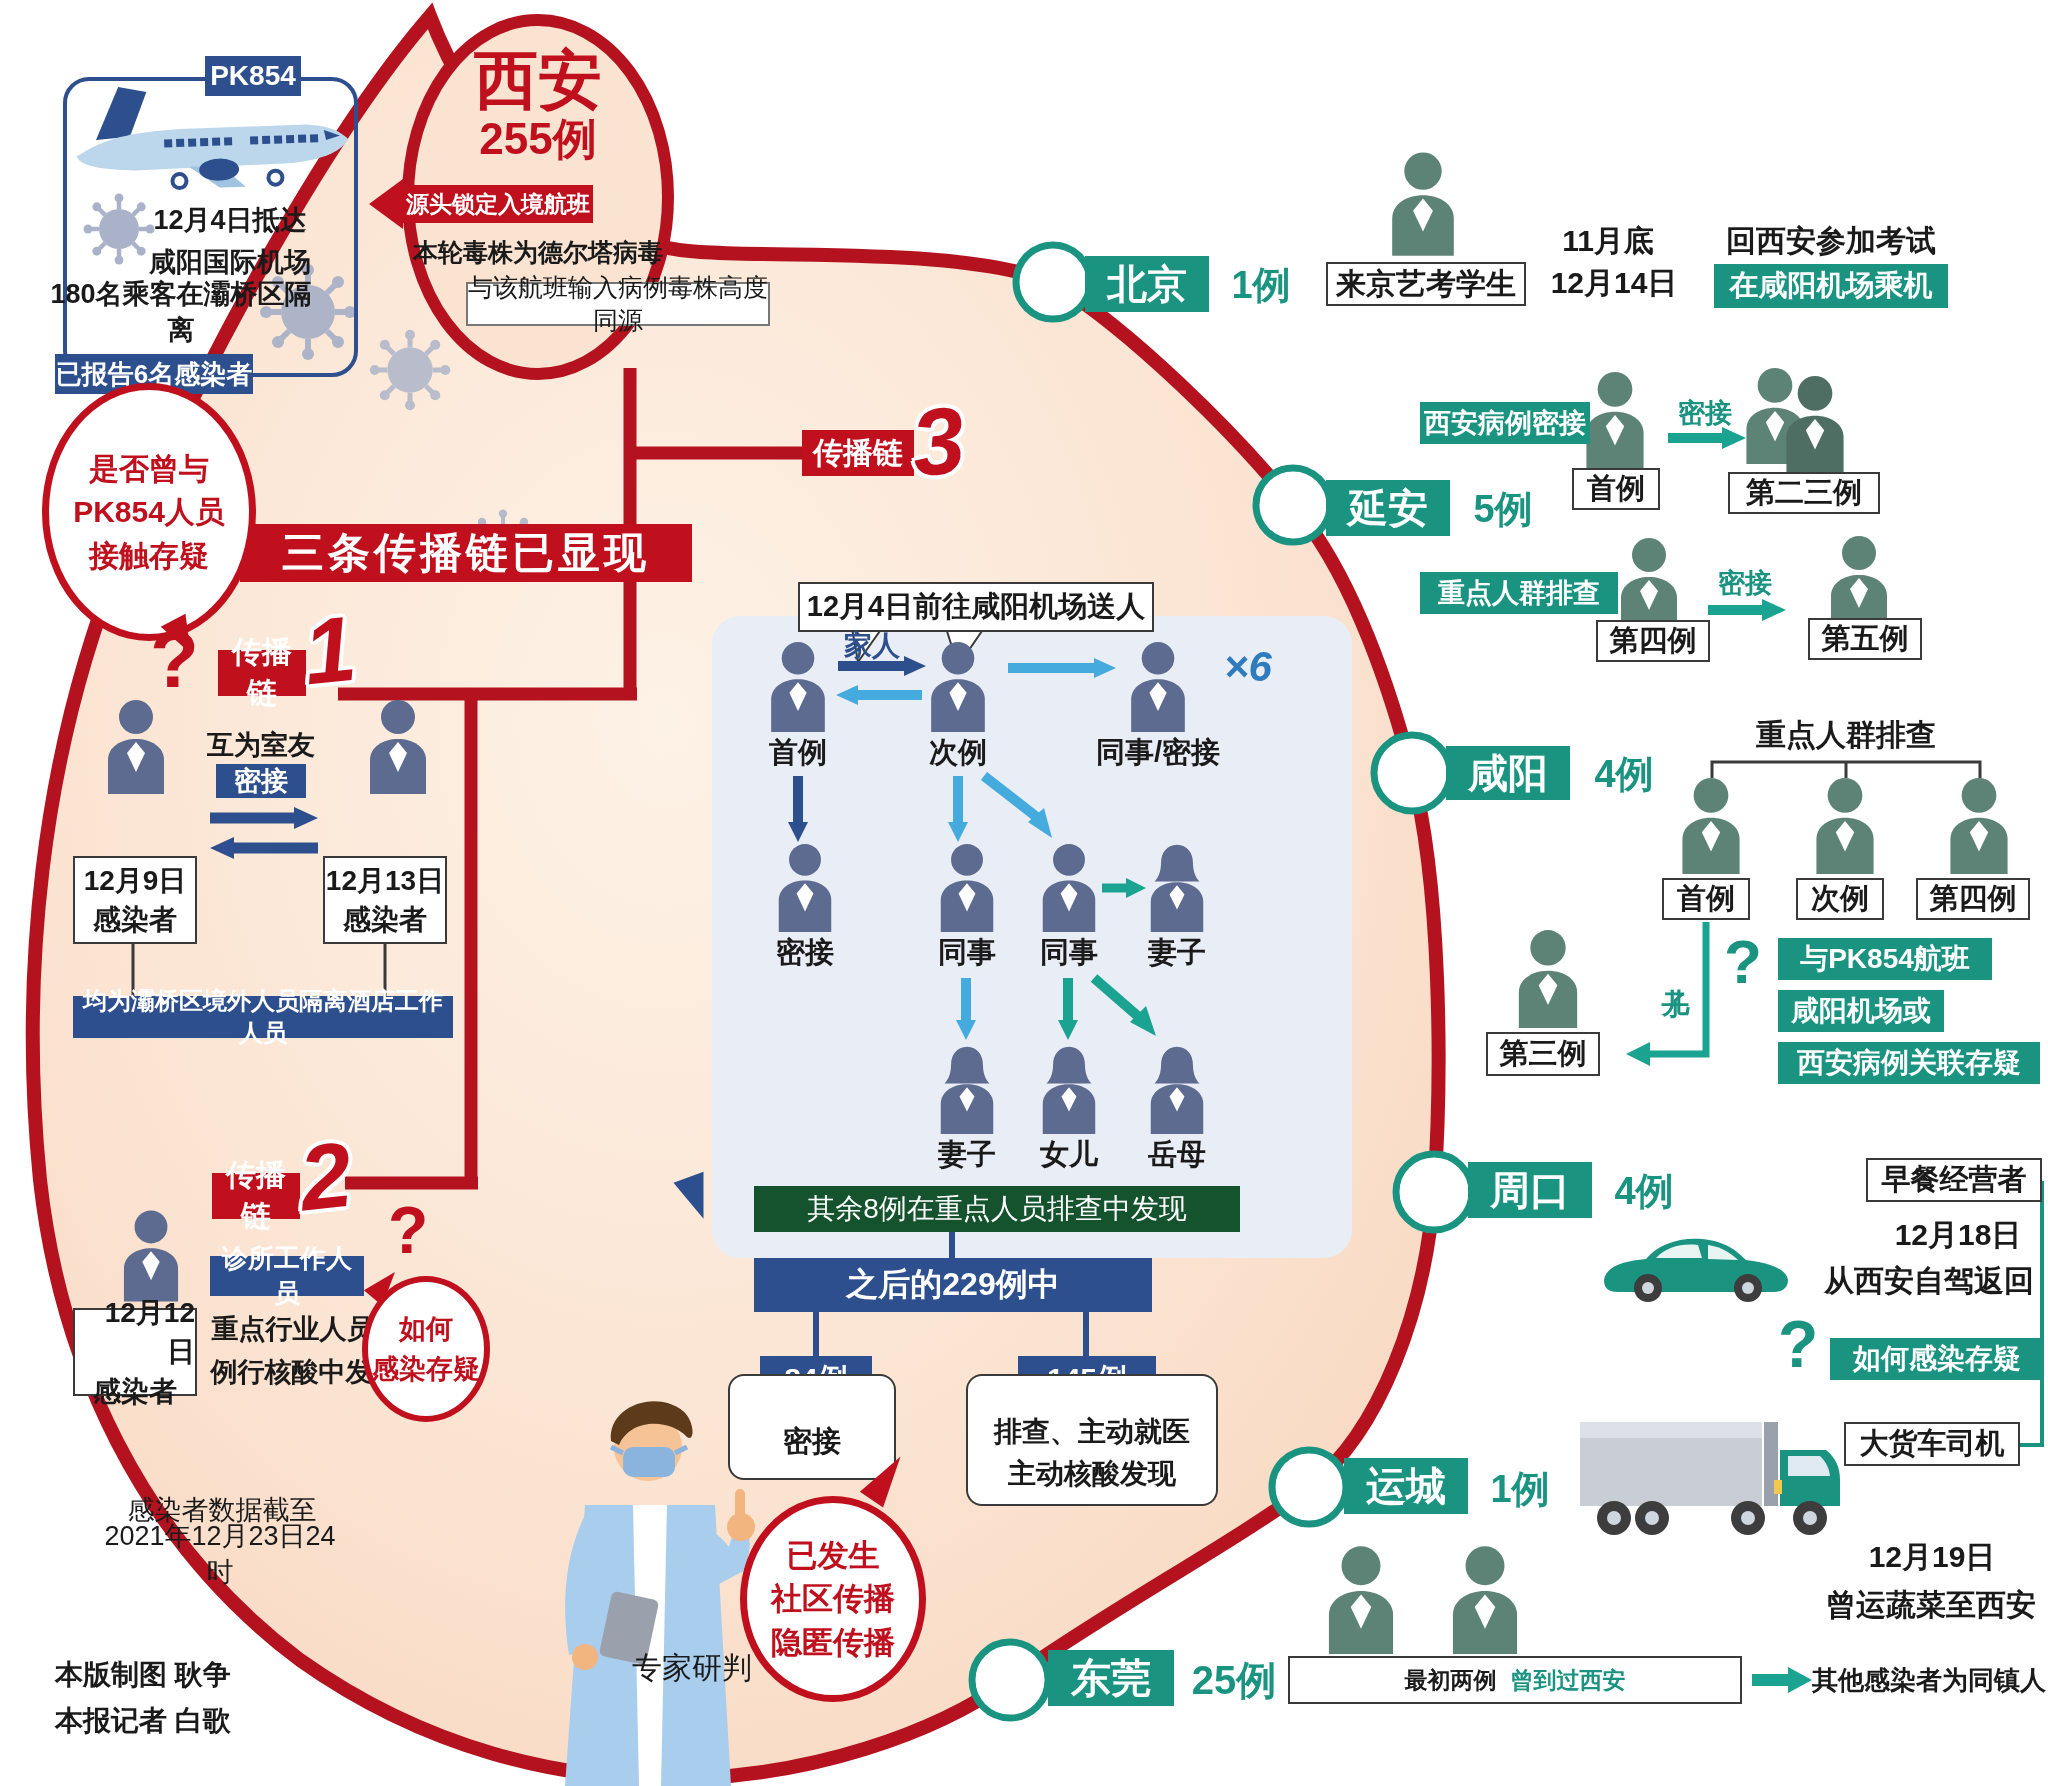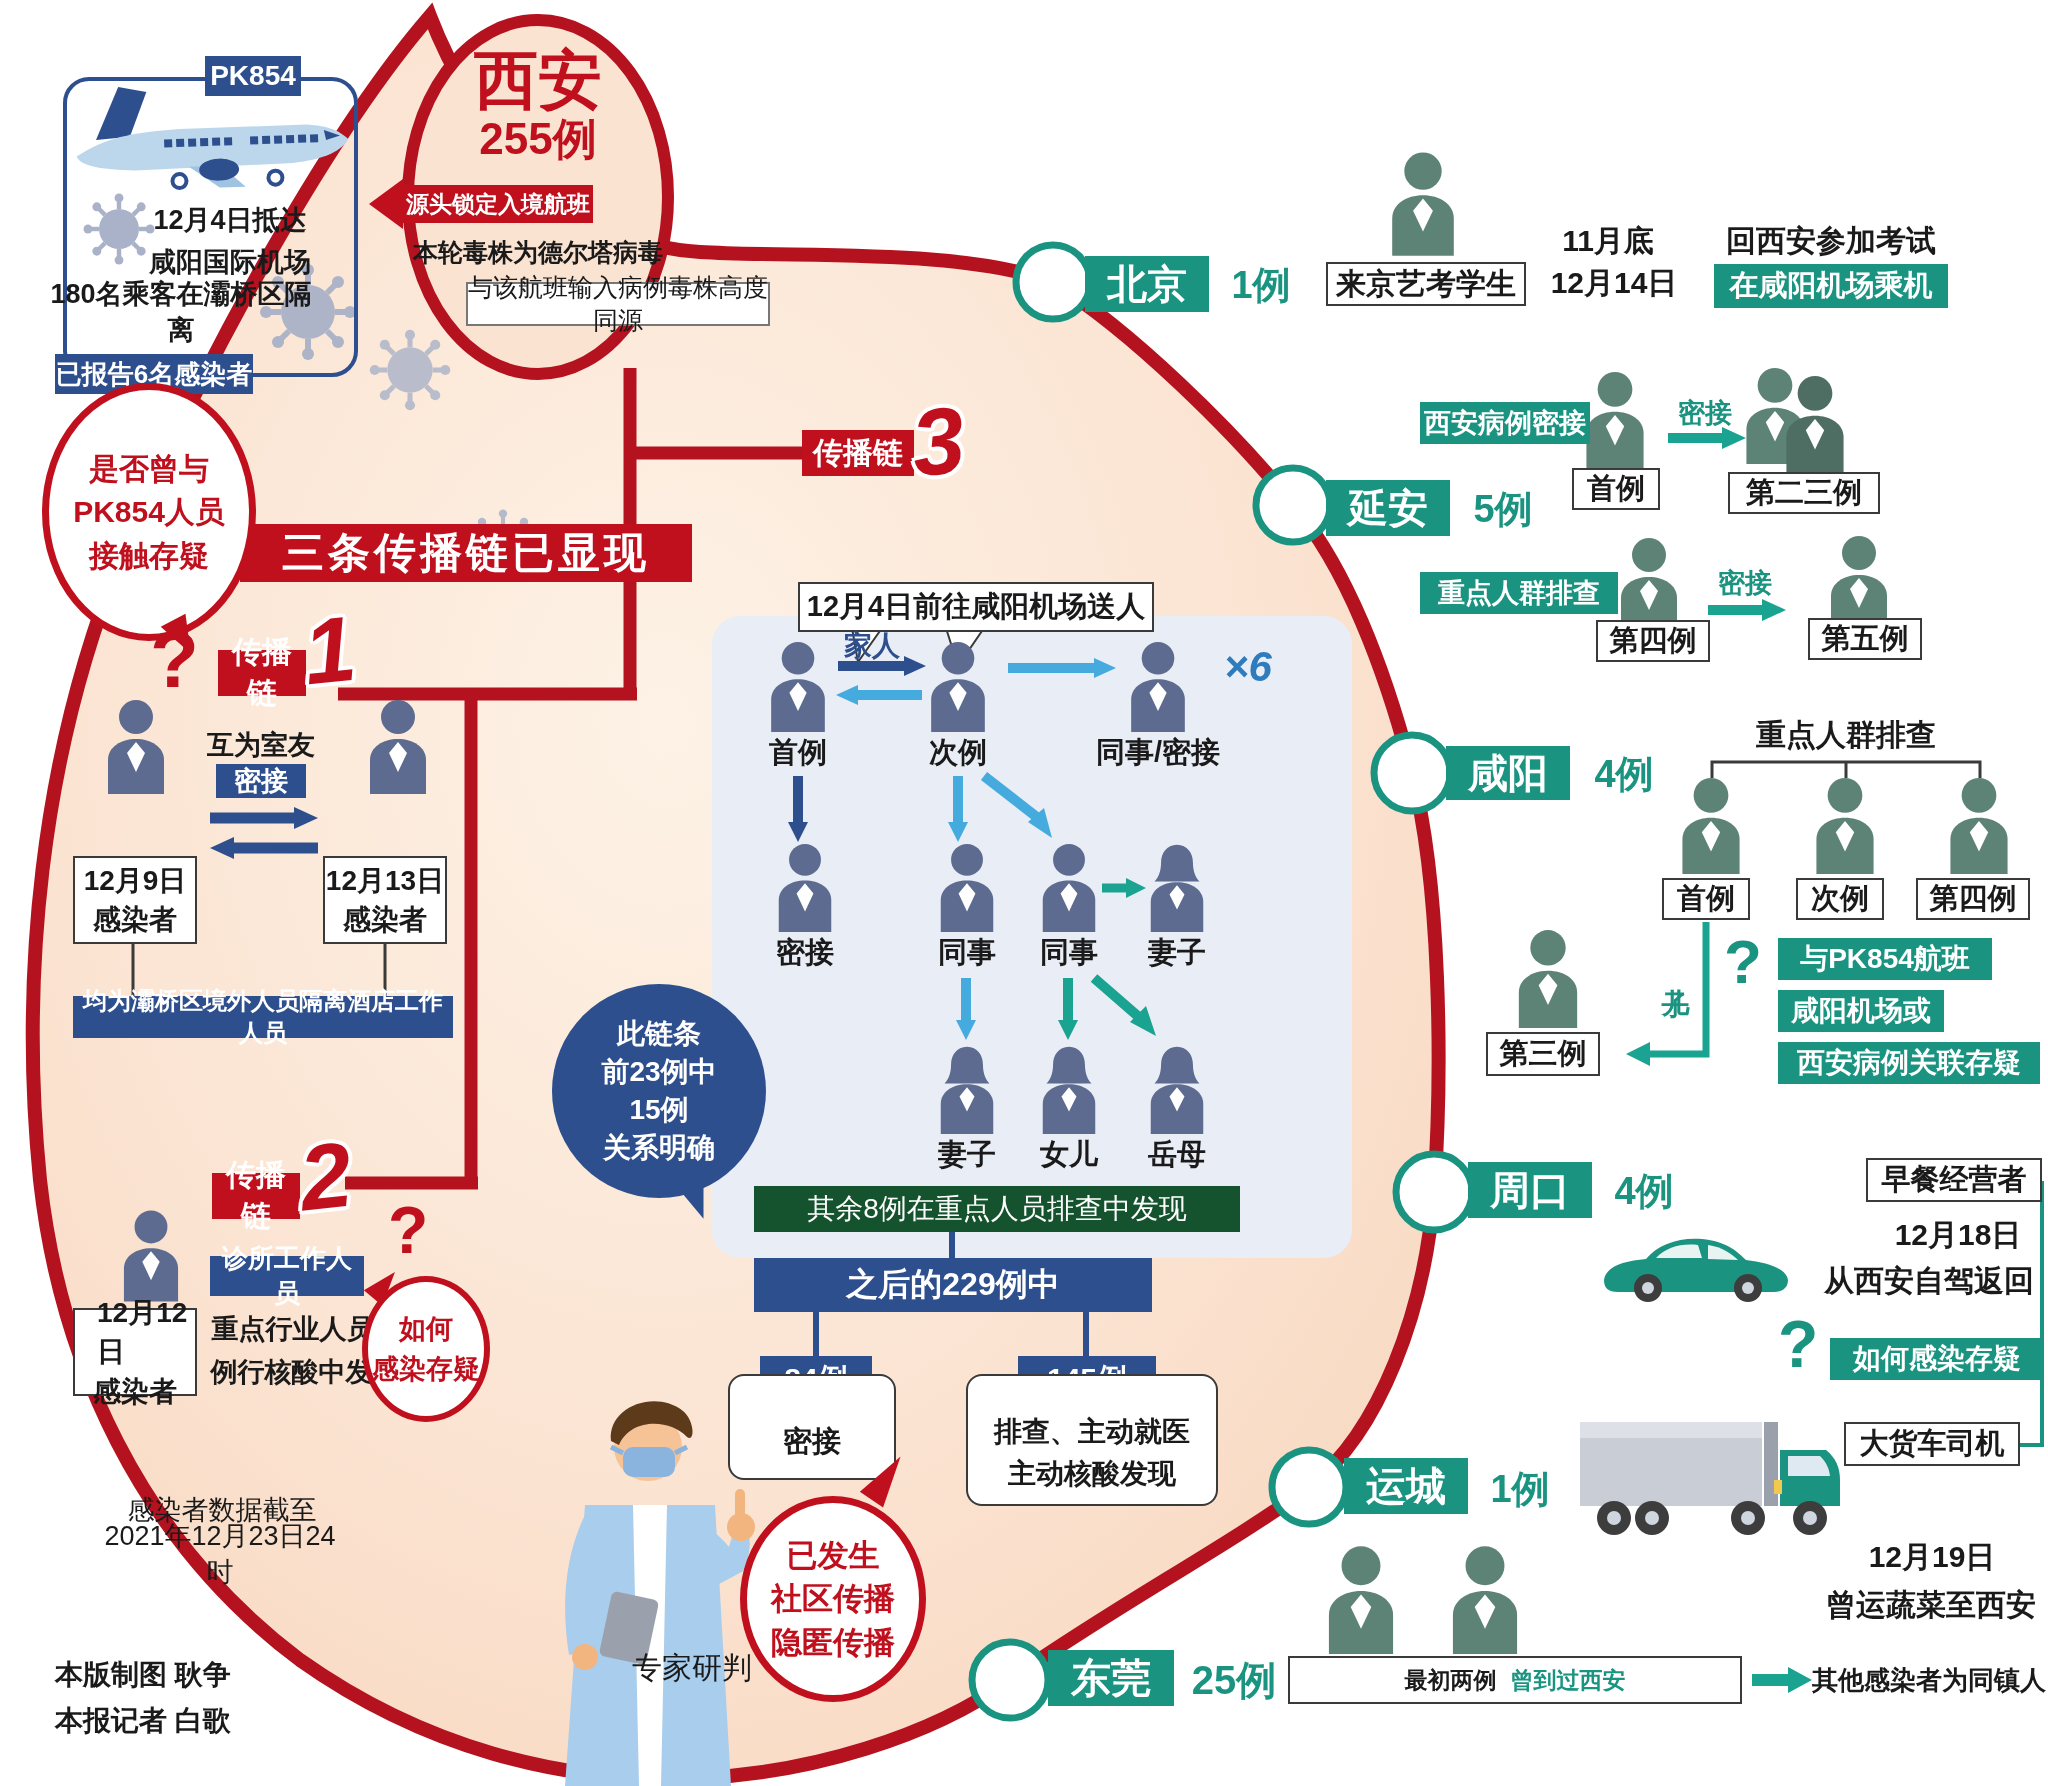--- a/index.html
+++ b/index.html
@@ -1,19 +1,19 @@
 <!DOCTYPE html>
 <html><head>
 <meta charset="utf-8">
 <style>
   html,body{margin:0;padding:0;background:#fff;font-family:"Liberation Sans","DejaVu Sans",sans-serif;}
   #stage{position:relative;width:2048px;height:1786px;overflow:hidden;background:#fff;}
   .abs{position:absolute;box-sizing:border-box;}
   .ctr{display:flex;align-items:center;justify-content:center;text-align:center;}
-  .col{display:flex;flex-direction:column;align-items:center;justify-content:center;text-align:left;}
+  .col{display:flex;flex-direction:column;align-items:center;justify-content:center;text-align:right;}
   .wbox{background:#fff;border:2px solid #3a3a3a;color:#1a1a1a;font-weight:bold;}
   .navy{background:#2e4f8e;color:#fff;font-weight:bold;}
   .grayblue{background:#14532d;color:#fff;font-weight:normal;}
   .redband{background:#c0101d;color:#fff;font-weight:bold;}
   .tealband{background:#1a9480;color:#fff;font-weight:bold;}
   .tealtxt{color:#1a9480;font-weight:bold;}
   .redtxt{color:#c0101d;font-weight:bold;}
   .blk{color:#1a1a1a;font-weight:bold;}
   .bubble{background:#fff;border-radius:50%;}
   .chainnum{font-style:italic;font-weight:bold;color:#c0101d;
@@ -330,26 +330,20 @@
   <div class="abs ctr blk" style="left:923px;top:736px;width:70px;height:34px;font-size:29px;">次例</div>
   <div class="abs ctr blk" style="left:1084px;top:736px;width:148px;height:34px;font-size:29px;">同事/密接</div>
   <div class="abs ctr blk" style="left:775px;top:936px;width:60px;height:34px;font-size:29px;">密接</div>
   <div class="abs ctr blk" style="left:937px;top:936px;width:60px;height:34px;font-size:29px;">同事</div>
   <div class="abs ctr blk" style="left:1039px;top:936px;width:60px;height:34px;font-size:29px;">同事</div>
   <div class="abs ctr blk" style="left:1147px;top:936px;width:60px;height:34px;font-size:29px;">妻子</div>
   <div class="abs ctr blk" style="left:937px;top:1138px;width:60px;height:34px;font-size:29px;">妻子</div>
   <div class="abs ctr blk" style="left:1039px;top:1138px;width:60px;height:34px;font-size:29px;">女儿</div>
   <div class="abs ctr blk" style="left:1147px;top:1138px;width:60px;height:34px;font-size:29px;">岳母</div>
 
-  <div class="abs col" style="left:552px;top:984px;width:214px;height:214px;border-radius:50%;background:#2e4f8e;">
-    <div style="color:#fff;font-weight:bold;font-size:28px;line-height:1.35;">此链条</div>
-    <div style="color:#fff;font-weight:bold;font-size:28px;line-height:1.35;">前23例中</div>
-    <div style="color:#fff;font-weight:bold;font-size:28px;line-height:1.35;">15例</div>
-    <div style="color:#fff;font-weight:bold;font-size:28px;line-height:1.35;">关系明确</div>
-  </div>
   <div class="abs" style="left:680px;top:1176px;width:0;height:0;border-left:16px solid transparent;border-right:16px solid transparent;border-top:44px solid #2e4f8e;transform:rotate(-20deg);"></div>
 
   <div class="abs ctr grayblue" style="left:754px;top:1186px;width:486px;height:46px;font-size:28px;">其余8例在重点人员排查中发现</div>
   <div class="abs ctr navy" style="left:754px;top:1258px;width:398px;height:54px;font-size:32px;">之后的229例中</div>
   <div class="abs ctr navy" style="left:760px;top:1356px;width:112px;height:46px;font-size:30px;">84例</div>
   <div class="abs ctr wbox" style="left:728px;top:1374px;width:168px;height:106px;border-radius:16px;font-size:29px;padding-top:30px;">密接</div>
   <div class="abs ctr navy" style="left:1018px;top:1356px;width:138px;height:46px;font-size:30px;">145例</div>
   <div class="abs col wbox" style="left:966px;top:1374px;width:252px;height:132px;border-radius:16px;padding-top:26px;">
     <div style="font-size:28px;line-height:1.5;">排查、主动就医</div>
     <div style="font-size:28px;line-height:1.5;">主动核酸发现</div>

